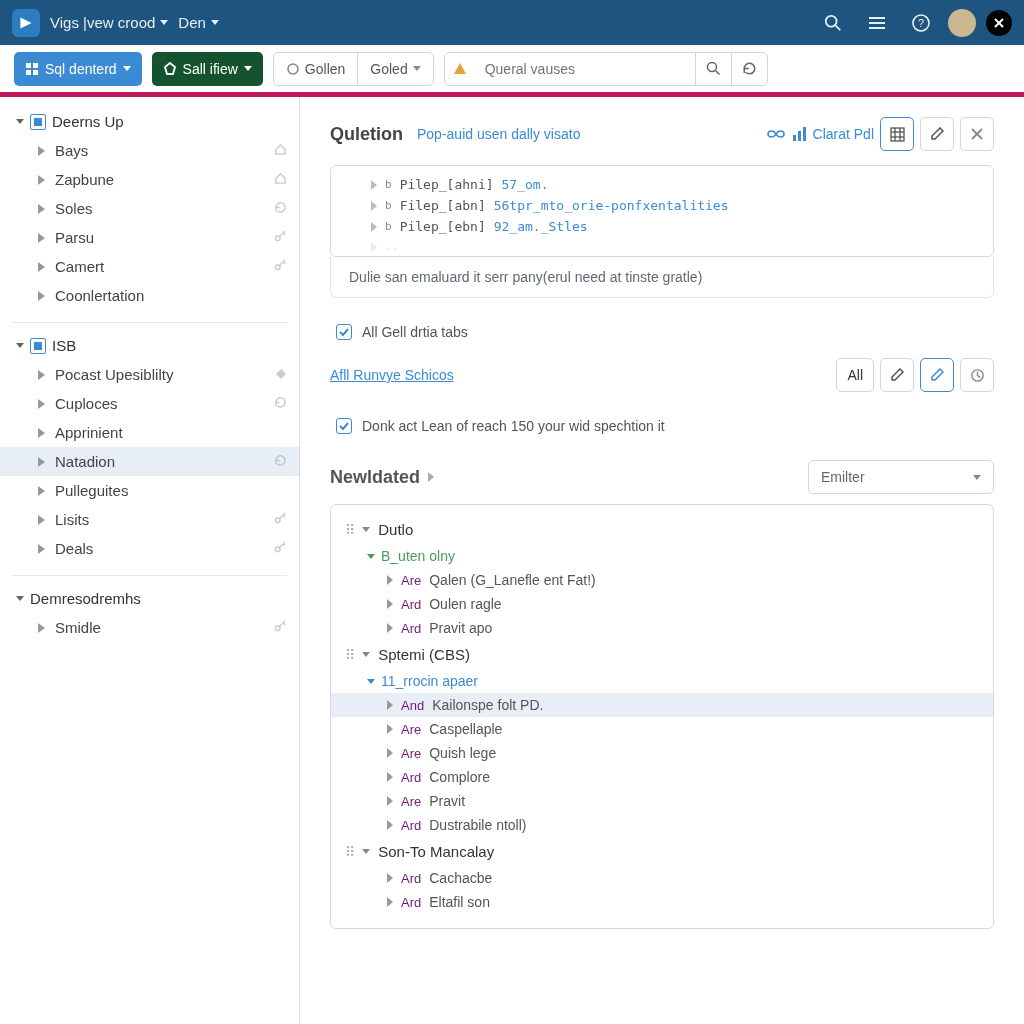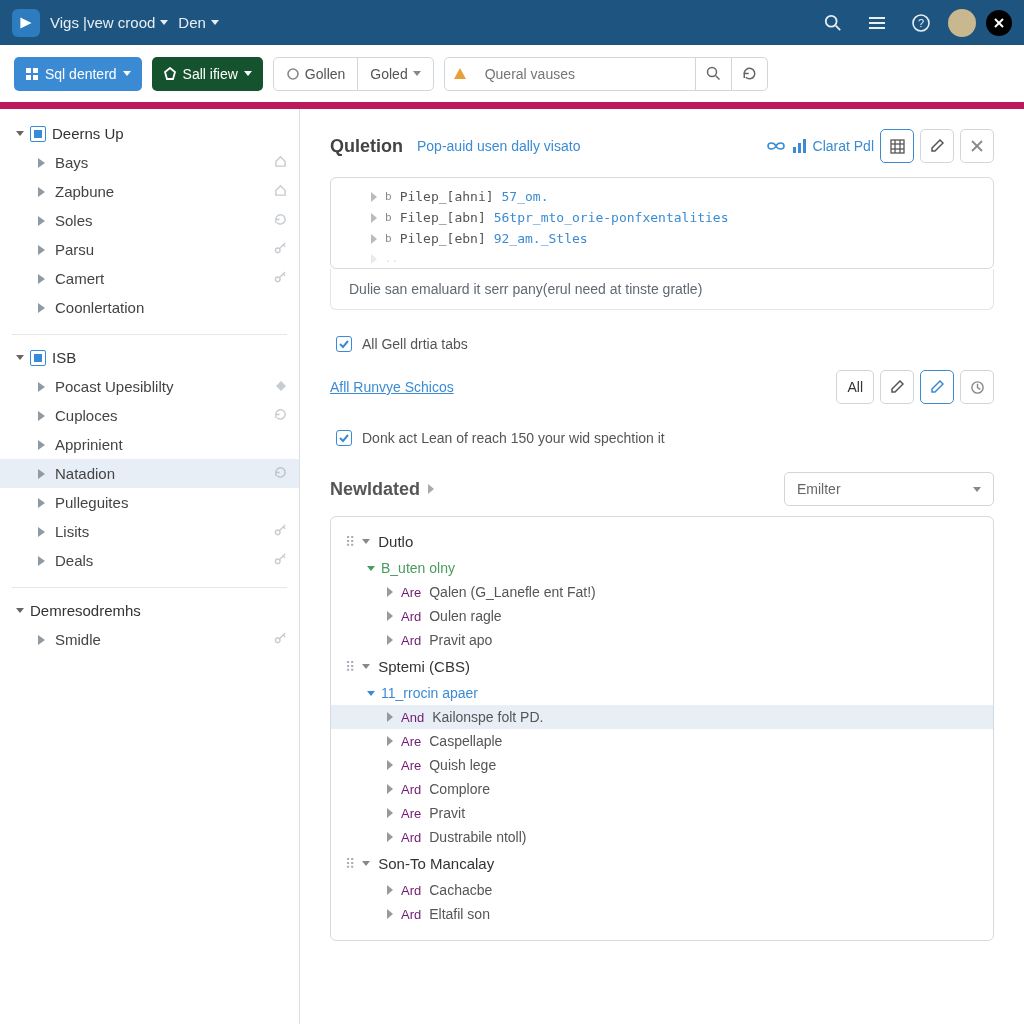--- a/index.html
+++ b/index.html
@@ -7,21 +7,21 @@
 
 .topbar { background: #1e5580; height: 45px; display: flex; align-items: center; padding: 0 12px; gap: 10px; color: #e8eef3; }
 .logo { width: 28px; height: 28px; background: #2d7cc0; border-radius: 6px; display: flex; align-items: center; justify-content: center; }
 .logo svg { fill: #fff; }
 .topbar-dropdown { display: flex; align-items: center; gap: 5px; font-size: 15px; cursor: pointer; }
 .topbar-spacer { flex: 1; }
 .topbar-icon { width: 34px; height: 34px; display: flex; align-items: center; justify-content: center; cursor: pointer; border-radius: 4px; }
 .avatar { width: 28px; height: 28px; border-radius: 50%; background: #c9b88f; }
 .close-circle { width: 26px; height: 26px; border-radius: 50%; background: #000; display: flex; align-items: center; justify-content: center; }
 
-.toolbar { background: #fff; border-bottom: 7px solid #be185d; height: 64px; display: flex; align-items: center; padding: 0 14px; gap: 10px; }
+.toolbar { background: #fff; border-bottom: 5px solid #be185d; height: 52px; display: flex; align-items: center; padding: 0 14px; gap: 10px; }
 .btn { height: 34px; padding: 0 10px; border-radius: 5px; display: flex; align-items: center; gap: 6px; font-size: 14px; cursor: pointer; border: 1px solid transparent; }
 .btn-primary { background: #3b8bd4; color: #fff; }
 .btn-success { background: #14532d; color: #fff; }
 .btn-group { display: flex; border: 1px solid #cfd6dc; border-radius: 5px; overflow: hidden; }
 .btn-group > div { padding: 0 12px; height: 32px; display: flex; align-items: center; gap: 5px; border-right: 1px solid #cfd6dc; cursor: pointer; font-size: 14px; color: #555; }
 .btn-group > div:last-child { border-right: none; }
 .search-box { display: flex; border: 1px solid #cfd6dc; border-radius: 5px; overflow: hidden; }
 .search-input { border: none; padding: 0 10px; height: 32px; width: 220px; font-size: 14px; outline: none; }
 .search-prefix { padding: 0 8px; display: flex; align-items: center; }
 .search-btn { width: 36px; display: flex; align-items: center; justify-content: center; border-left: 1px solid #cfd6dc; cursor: pointer; }
@@ -64,21 +64,21 @@
 .checkbox { width: 16px; height: 16px; border: 1.5px solid #3b8bd4; border-radius: 3px; display: flex; align-items: center; justify-content: center; }
 .checkbox.checked svg { display: block; }
 .checkbox svg { display: none; }
 
 .link-row { display: flex; align-items: center; margin: 10px 0 18px 0; }
 .link-text { color: #3b8bd4; text-decoration: underline; cursor: pointer; }
 
 .section-hdr { display: flex; align-items: center; margin-bottom: 10px; }
 .section-title { font-size: 18px; font-weight: 600; color: #555; margin-right: 8px; }
 
-.selector { border: 1px solid #cfd6dc; border-radius: 5px; padding: 8px 12px; font-size: 14px; color: #666; display: flex; align-items: center; width: 210px; cursor: pointer; margin-left: auto; }
+.selector { border: 1px solid #cfd6dc; border-radius: 5px; padding: 8px 12px; font-size: 14px; color: #666; display: flex; align-items: center; width: 186px; cursor: pointer; margin-left: auto; }
 
 .result-panel { border: 1px solid #d4dae0; border-radius: 6px; padding: 10px 0 14px 0; }
 .result-group { }
 .rg-hdr { display: flex; align-items: center; gap: 8px; padding: 6px 14px; font-size: 15px; color: #333; }
 .rg-sub { padding: 4px 14px 4px 36px; font-size: 14px; color: #4a9b5f; cursor: pointer; display: flex; align-items: center; gap: 6px; }
 .rg-sub.blue { color: #3b8bd4; }
 .rg-item { padding: 4px 14px 4px 56px; display: flex; align-items: center; gap: 8px; font-size: 14px; color: #555; cursor: pointer; }
 .rg-item.highlight { background: #e8eef6; }
 .rg-item .caret { color: #999; font-size: 10px; }
 .rg-item .type { color: #701a75; font-size: 13px; }

